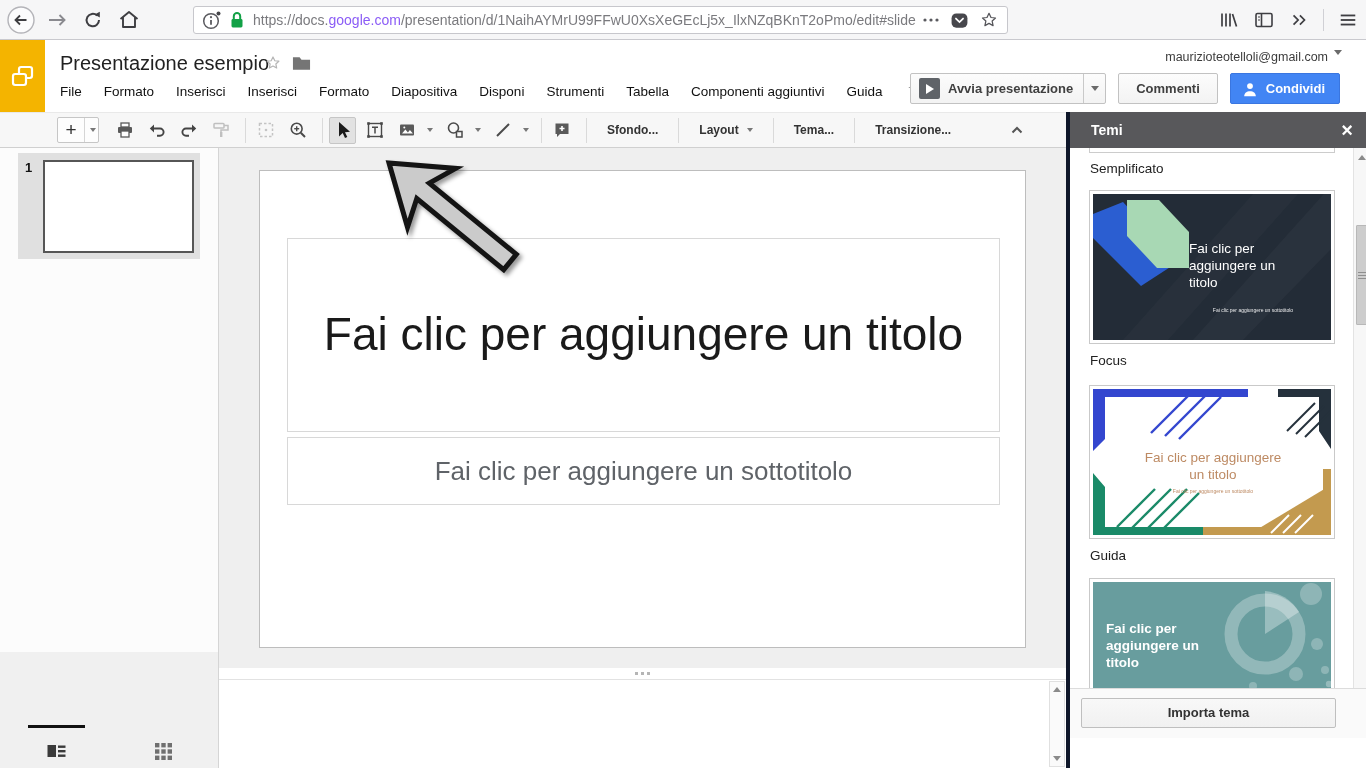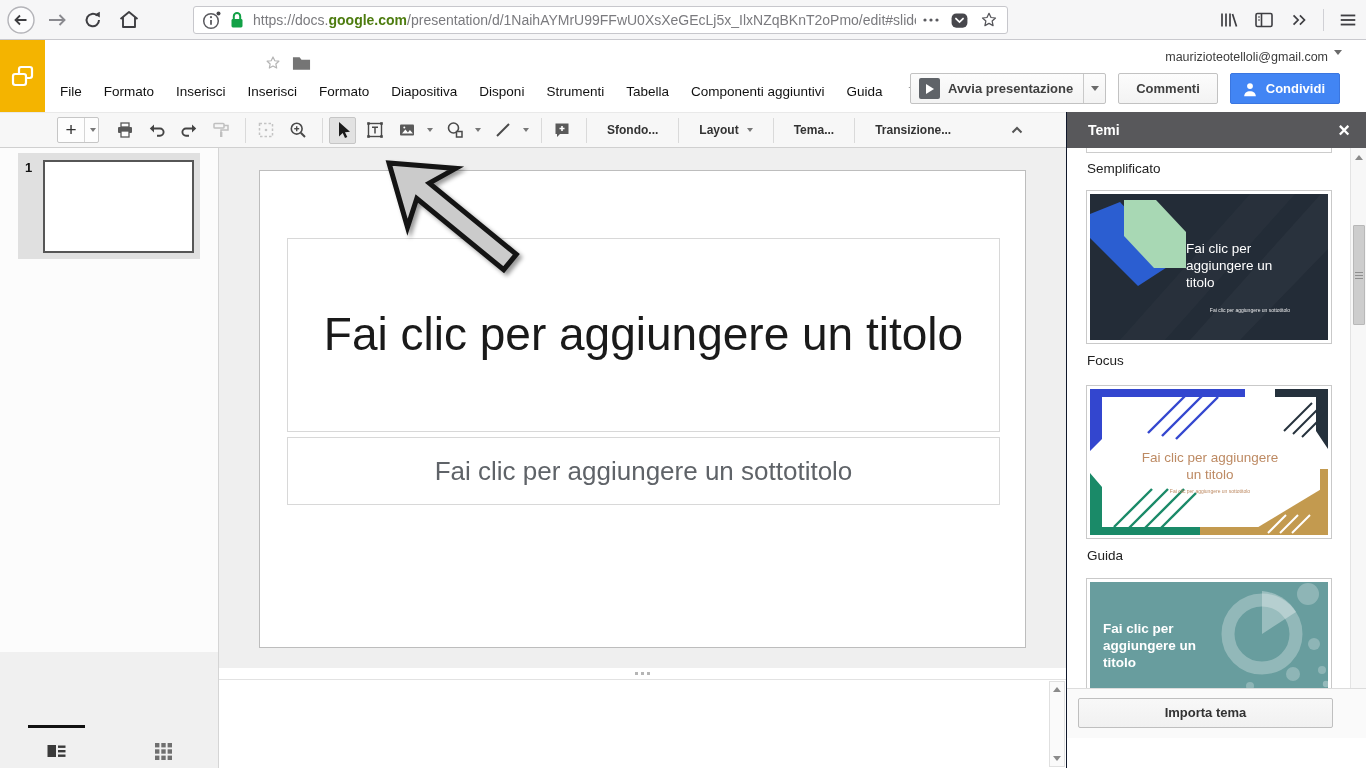--- a/index.html
+++ b/index.html
@@ -5,21 +5,21 @@
   * { margin:0; padding:0; box-sizing:border-box; }
   html,body { width:1366px; height:768px; overflow:hidden; }
   body { font-family:"Liberation Sans","DejaVu Sans",sans-serif; background:#fff; }
   .screen { position:relative; width:1366px; height:768px; background:#fff; overflow:hidden; }
 
   
   .chrome { position:absolute; left:0; top:0; width:1366px; height:40px; background:#f6f6f7; border-bottom:1px solid #c9c9ce; display:flex; align-items:center; }
   .nav-btn { width:30px; height:30px; display:flex; align-items:center; justify-content:center; margin-left:6px; flex:0 0 auto; }
   .url-bar { position:absolute; left:193px; top:6px; width:815px; height:28px; background:#fff; border:1px solid #c7c7cc; border-radius:3px; display:flex; align-items:center; padding:0 8px; }
   .url-text { font-size:14px; color:#7a7a7e; margin-left:7px; white-space:nowrap; overflow:hidden; flex:1; }
-  .url-text b { color:#4d7c0f; font-weight:700; }
+  .url-text b { color:#8b5cf6; font-weight:400; }
   .url-actions { display:flex; align-items:center; gap:10px; margin-left:6px; }
   .chrome-right { position:absolute; right:8px; top:0; height:40px; display:flex; align-items:center; gap:14px; }
   .chrome-sep { width:1px; height:22px; background:#d0d0d5; }
 
   
   .appbar { position:absolute; left:0; top:40px; width:1366px; height:72px; background:#fff; }
   .slides-logo { position:absolute; left:0; top:0; width:45px; height:72px; background:#f4b400; display:flex; align-items:center; justify-content:center; }
   .doc-title { position:absolute; left:60px; top:12px; font-size:20px; color:#212121; white-space:nowrap; }
   .title-icons { position:absolute; left:264px; top:14px; display:flex; gap:10px; align-items:center; }
   .menu-row { position:absolute; left:60px; top:44px; display:flex; align-items:center; font-size:13.5px; color:#111; }
@@ -77,21 +77,21 @@
   .vscroll { position:absolute; background:#fafafa; border:1px solid #e0e0e0; }
   .sc-arrow { position:absolute; left:0; width:100%; height:15px; display:flex; align-items:center; justify-content:center; }
   .tri-up { width:0; height:0; border-left:4px solid transparent; border-right:4px solid transparent; border-bottom:5px solid #8a8a8a; }
   .tri-dn { width:0; height:0; border-left:4px solid transparent; border-right:4px solid transparent; border-top:5px solid #8a8a8a; }
   .notes-scroll { left:1049px; top:681px; width:16px; height:86px; }
 
   
   .anno-arrow { position:absolute; left:370px; top:145px; width:160px; height:135px; z-index:60; filter:drop-shadow(3px 3px 2px rgba(0,0,0,0.40)); pointer-events:none; }
 
   
-  .panel { position:absolute; left:1066px; top:112px; width:300px; height:656px; background:#fff; border-left:1px solid #0f172a; }
+  .panel { position:absolute; left:1066px; top:112px; width:300px; height:656px; background:#fff; border-left:4px solid #0f172a; }
   .panel-header { position:absolute; left:0; top:0; width:300px; height:36px; background:#58585b; display:flex; align-items:center; }
   .panel-title { margin-left:21px; color:#fff; font-size:14px; font-weight:700; }
   .panel-close { position:absolute; right:10px; top:0; height:36px; width:26px; display:flex; align-items:center; justify-content:center; color:#fff; font-size:20px; font-weight:700; }
   .panel-body { position:absolute; left:0; top:36px; width:300px; height:570px; overflow:hidden; background:#fff; }
   .card-partial { position:absolute; left:19px; top:0; width:246px; height:5px; background:#fff; border:1px solid #ccc; border-top:none; }
   .theme-label { position:absolute; left:20px; font-size:13.5px; color:#212121; }
   .theme-card { position:absolute; left:19px; width:246px; background:#fff; border:1px solid #c9c9c9; padding:3px; }
   .preview { position:relative; width:238px; height:146px; overflow:hidden; }
   .prev-svg { position:absolute; left:0; top:0; }
   .pv-title { position:absolute; color:#fff; font-size:13.5px; line-height:17px; }
@@ -192,20 +192,21 @@
     </div>
   </div>
 
   <div class="appbar">
     <div class="slides-logo">
       <svg width="27" height="27" viewBox="0 0 27 27">
           <rect x="10" y="4" width="13" height="11" rx="2.2" fill="none" stroke="#fff" stroke-width="2.2"></rect>
           <rect x="4" y="11" width="13" height="11" rx="2.2" fill="#f4b400" stroke="#fff" stroke-width="2.2"></rect>
         </svg>
     </div>
+    <div class="doc-title">Presentazione esempio</div>
     <div class="title-icons">
       <svg width="18" height="18" viewBox="0 0 24 24">
           <path d="M12 4 l2.4 5 5.4.6 -4 3.7 1.1 5.4 -4.9-2.7 -4.9 2.7 1.1-5.4 -4-3.7 5.4-.6 z" fill="none" stroke="#b5b5b5" stroke-width="1.6" stroke-linejoin="round"></path>
         </svg>
       <svg width="19" height="16" viewBox="0 0 20 16">
           <path d="M1 2 h7 l2 2.5 h9 V15 H1 z" fill="#757575"></path>
         </svg>
     </div>
     <div class="menu-row">
       <span class="mi">File</span>

